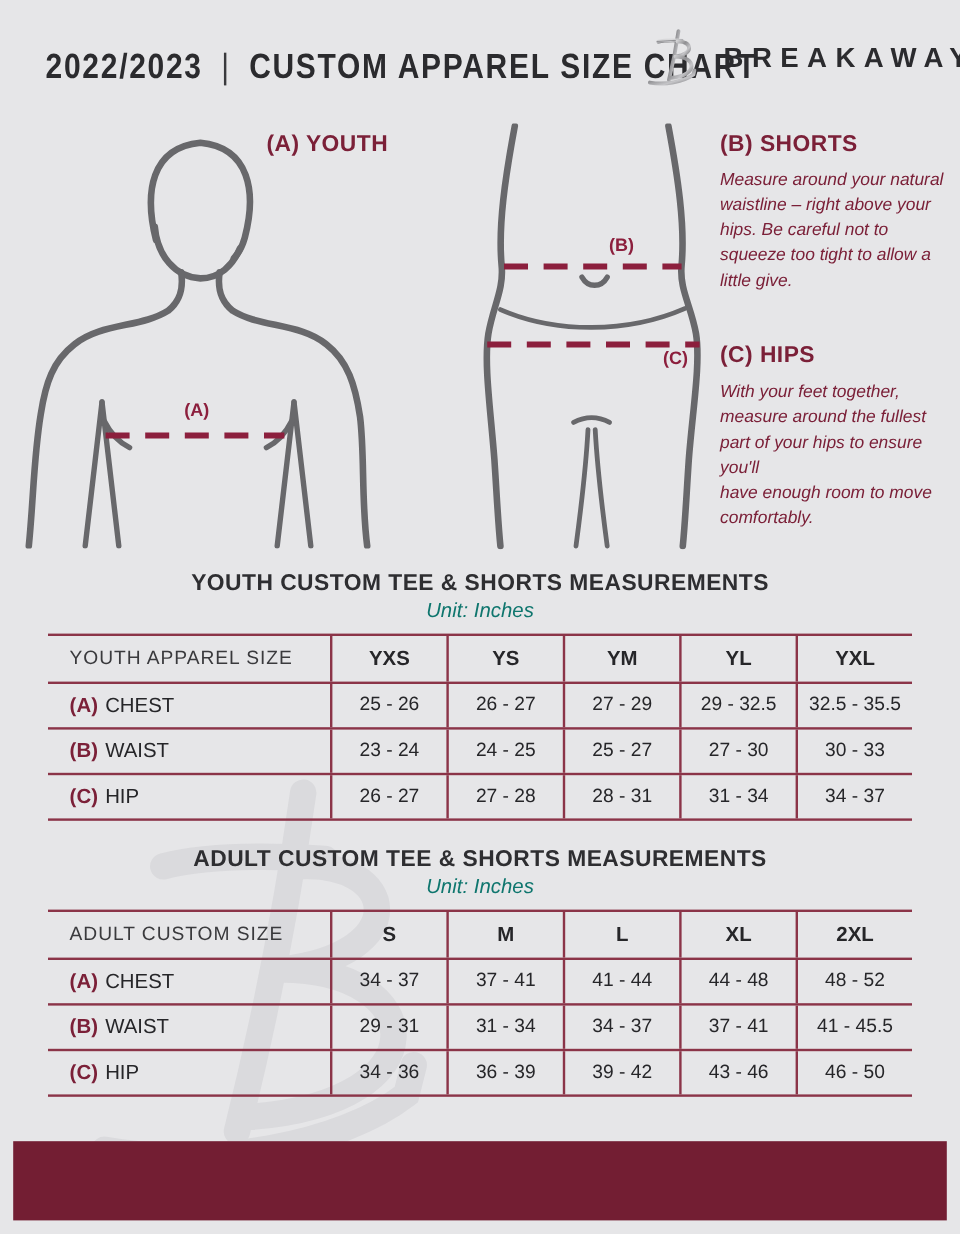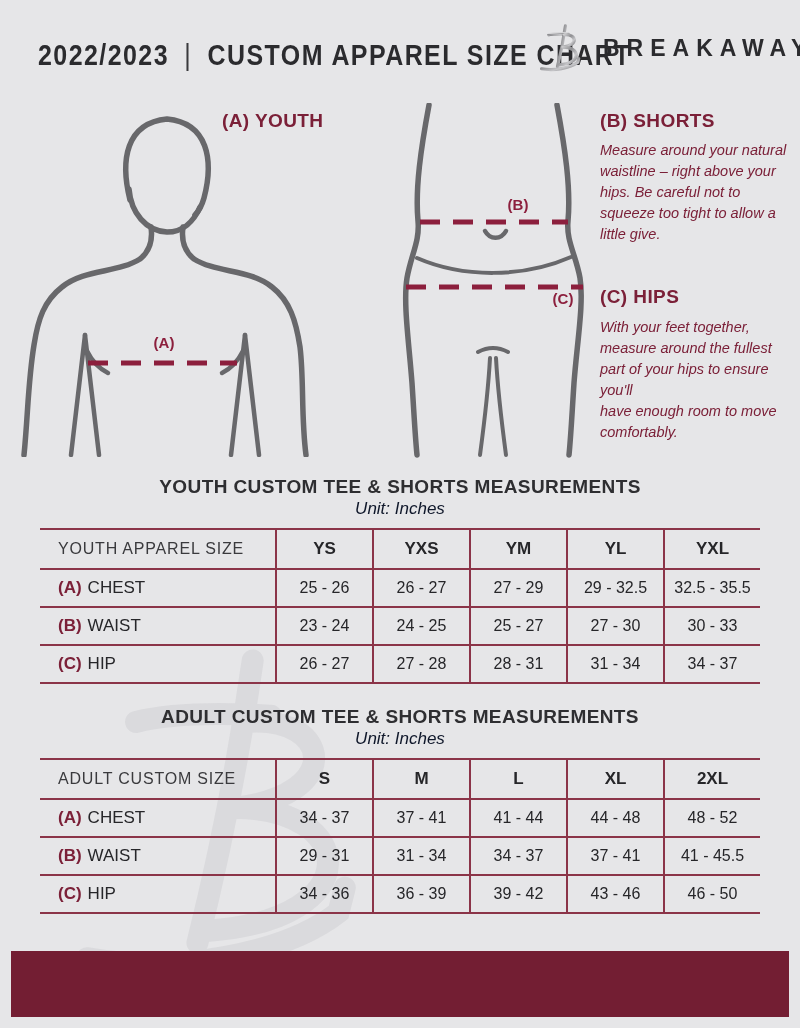--- a/index.html
+++ b/index.html
@@ -31,21 +31,21 @@
   .fig{position:absolute;}
   .measure-heading{position:absolute;font-size:19px;font-weight:700;color:var(--maroon);letter-spacing:.4px;}
   .measure-body{position:absolute;font-size:14.5px;font-style:italic;color:var(--maroon);
     line-height:1.45;white-space:pre-line;}
   .diagram-label{position:absolute;font-size:15px;font-weight:700;color:var(--dash);text-align:center;}
 
   
   .section-title{position:absolute;left:0;width:800px;text-align:center;font-size:19px;
     font-weight:700;color:#2e2e31;letter-spacing:.4px;}
   .section-unit{position:absolute;left:0;width:800px;text-align:center;font-size:17px;
-    font-style:italic;color:#0f172a;}
+    font-style:italic;color:#0f766e;}
 
   
   .mtable{position:absolute;left:40px;width:720px;border-bottom:2px solid var(--line);}
   .trow{display:grid;grid-template-columns:235px repeat(5,1fr);border-top:2px solid var(--line);height:38px;}
   .trow.thead{height:40px;}
   .tcell{display:flex;align-items:center;justify-content:center;font-size:16px;color:#262629;}
   .tcell.first{justify-content:flex-start;padding-left:18px;}
   .tcell.val{border-left:2px solid var(--line);}
   .thead .tcell.val{font-weight:700;font-size:17px;}
   .thead .tcell.first{font-size:16px;letter-spacing:.8px;color:#3a3a3d;}
@@ -139,22 +139,22 @@
 
   <div class="measure-heading" style="left:600px;top:286px;">(C) HIPS</div>
   <div class="measure-body" style="left:600px;top:317px;width:200px;">With your feet together, measure around the fullest part of your hips to ensure you'll
 have enough room to move comfortably.</div>
 
   <div class="section-title" style="top:476px;">YOUTH CUSTOM TEE &amp; SHORTS MEASUREMENTS</div>
   <div class="section-unit" style="top:499px;">Unit: Inches</div>
   <div class="mtable" style="top:528px;">
       <div class="trow thead">
         <div class="tcell first">YOUTH APPAREL SIZE</div>
+        <div class="tcell val">YXS</div>
         <div class="tcell val">YS</div>
-        <div class="tcell val">YXS</div>
         <div class="tcell val">YM</div>
         <div class="tcell val">YL</div>
         <div class="tcell val">YXL</div>
       </div>
       <div class="trow">
         <div class="tcell first label"><span class="prefix">(A)</span>CHEST</div>
         <div class="tcell val">25 - 26</div>
         <div class="tcell val">26 - 27</div>
         <div class="tcell val">27 - 29</div>
         <div class="tcell val">29 - 32.5</div>

